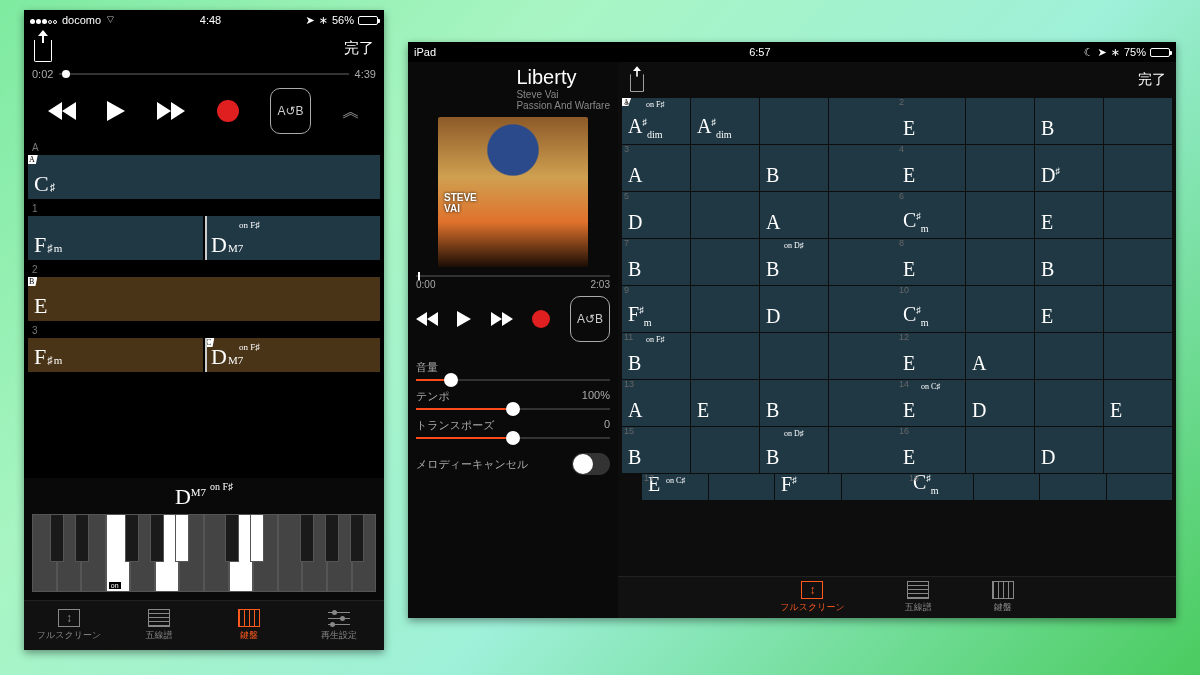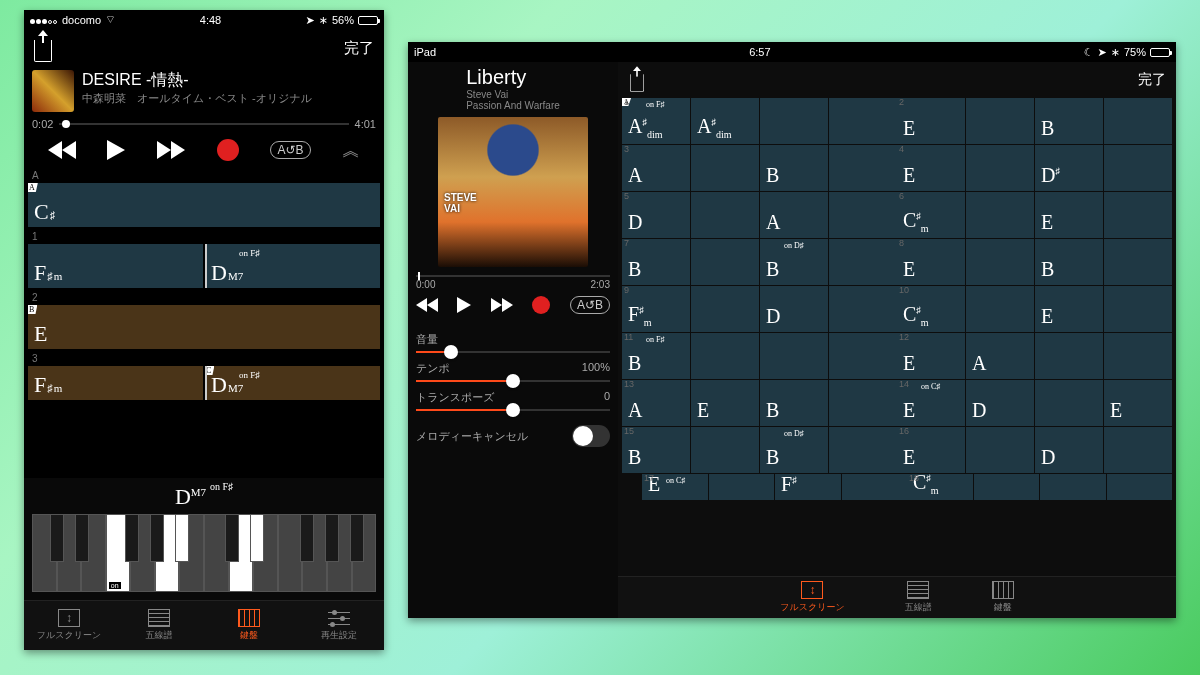--- a/index.html
+++ b/index.html
@@ -26,21 +26,21 @@
   .song-header { display:flex; gap:8px; padding:4px 8px; color:#fff; }
   .albumart-sm { width:42px; height:42px; background:linear-gradient(45deg,#8c2a0a,#d4a02c,#3a1505); border-radius:3px; }
   .song-title { font-size:16px; }
   .song-sub { font-size:11px; color:#8a8a8a; white-space:nowrap; overflow:hidden; }
   .progress-row { display:flex; align-items:center; gap:6px; padding:2px 8px; color:#aaa; font-size:11px; }
   .progress { flex:1; height:2px; background:#333; position:relative; }
   .progress-thumb { position:absolute; top:-3px; width:8px; height:8px; border-radius:50%; background:#fff; }
   .transport { display:flex; align-items:center; justify-content:space-around; padding:6px 8px; }
   .tbtn { color:#fff; font-size:20px; display:flex; align-items:center; }
   .rec { width:22px; height:22px; border-radius:50%; background:#e02020; }
-  .ab-btn { border:1.5px solid #aaa; border-radius:10px; padding:1px 6px; color:#ccc; font-size:12px; display:flex; align-items:center; gap:2px; }
+  .ab-btn { border:1.5px solid #aaa; border-radius:10px; padding:15px 6px; color:#ccc; font-size:12px; display:flex; align-items:center; gap:2px; }
   .chevup { color:#888; font-size:18px; }
   svg.play-tri { fill:#fff; }
   
   .chord-area { padding:0 4px; }
   .row-label { color:#777; font-size:10px; padding:2px 4px; }
   .chord-row { display:flex; gap:2px; margin-bottom:2px; height:44px; }
   .chord-cell { background:#1f3844; position:relative; color:#fff; font-family:"Times New Roman",serif; padding:2px 4px; overflow:hidden; }
   .chord-cell.brown { background:#4a3418; }
   .chord-cell .corner { position:absolute; top:0; left:0; font-size:8px; background:#fff; color:#000; padding:0 3px 0 1px; clip-path:polygon(0 0,100% 0,80% 100%, 0 100%); }
   .chord-main { font-size:22px; display:inline-flex; align-items:baseline; position:absolute; bottom:2px; left:6px; }
@@ -73,21 +73,21 @@
     linear-gradient(currentColor,currentColor) 0 3px/100% 1px no-repeat,
     linear-gradient(currentColor,currentColor) 0 9px/100% 1px no-repeat,
     linear-gradient(currentColor,currentColor) 0 15px/100% 1px no-repeat; position:relative; }
   .tab-icon.sliders::after { content:""; position:absolute; width:5px; height:5px; background:currentColor; border-radius:50%; top:1px; left:4px; box-shadow: 8px 6px 0 currentColor, -2px 12px 0 currentColor; }
 
   
   .ipad { left: 408px; top: 42px; width: 768px; height: 576px; display:flex; flex-direction:column; }
   .ipad .status-bar { font-size:11px; }
   .ipad-body { flex:1; display:flex; min-height:0; }
   .ipad-side { width:210px; background:#0a0a0a; display:flex; flex-direction:column; padding:4px 8px; color:#fff; }
-  .ipad-sidehead { display:flex; justify-content:center; align-items:flex-start; }
+  .ipad-sidehead { display:flex; justify-content:flex-end; align-items:flex-start; }
   .ipad-title { font-size:20px; font-weight:300; }
   .ipad-artist, .ipad-album { font-size:10px; color:#888; }
   .albumart-lg { width:150px; height:150px; margin:6px auto 4px; background:
     radial-gradient(circle at 50% 22%, #2b4a8c 0 18%, transparent 19%),
     linear-gradient(180deg,#8d5a28 0%,#cfa050 40%,#e0722c 70%,#1a0d05 100%);
     border-radius:2px; position:relative; }
   .albumart-lg::after { content:"STEVE\A VAI"; white-space:pre; position:absolute; top:50%; left:6px; font-size:10px; color:#fff; font-weight:bold; text-shadow:0 0 3px #000; }
   .ipad-progress { height:2px; background:#333; margin:4px 0 2px; position:relative; }
   .ipad-progress .thumb { position:absolute; left:2px; top:-3px; width:2px; height:8px; background:#fff; }
   .ipad-times { display:flex; justify-content:space-between; font-size:10px; color:#aaa; }
@@ -136,34 +136,27 @@
       <span>56%</span>
       <span class="battery"><span class="battery-fill" style="width:56%"></span></span>
     </div>
   </div>
 
   <div class="topbar">
     <div class="share-icon"></div>
     <span>完了</span>
   </div>
 
-  <div class="song-header">
-    <div class="albumart-sm"></div>
-    <div style="flex:1; min-width:0;">
-      <div class="song-title">DESIRE -情熱-</div>
-      <div class="song-sub">中森明菜　オールタイム・ベスト -オリジナル</div>
-    </div>
-  </div>
 
   <div class="progress-row">
     <span>0:02</span>
     <div class="progress">
         <div class="progress-thumb" style="left:1%"></div>
       </div>
-    <span>4:01</span>
+    <span>4:39</span>
   </div>
 
   <div class="transport">
     <div class="tbtn">
         <svg width="28" height="18">
           <polygon points="14,0 0,9 14,18" fill="#fff"></polygon>
           <polygon points="28,0 14,9 28,18" fill="#fff"></polygon>
         </svg>
       </div>
     <div class="tbtn">

